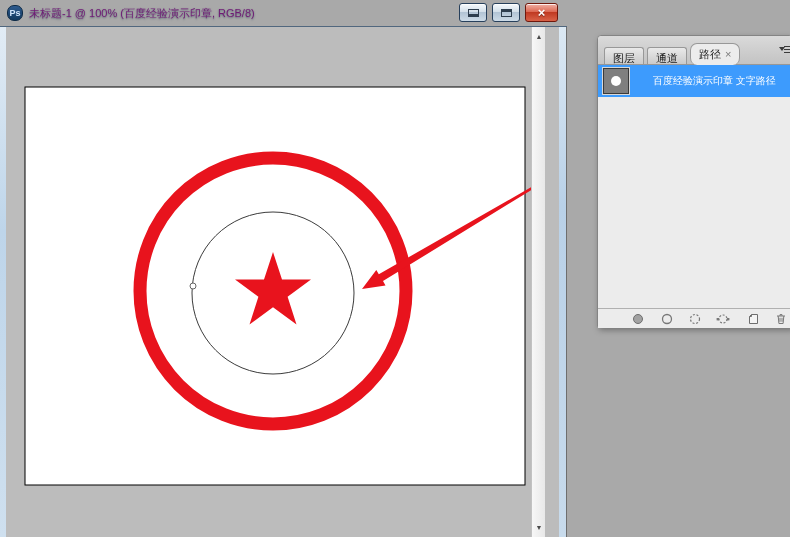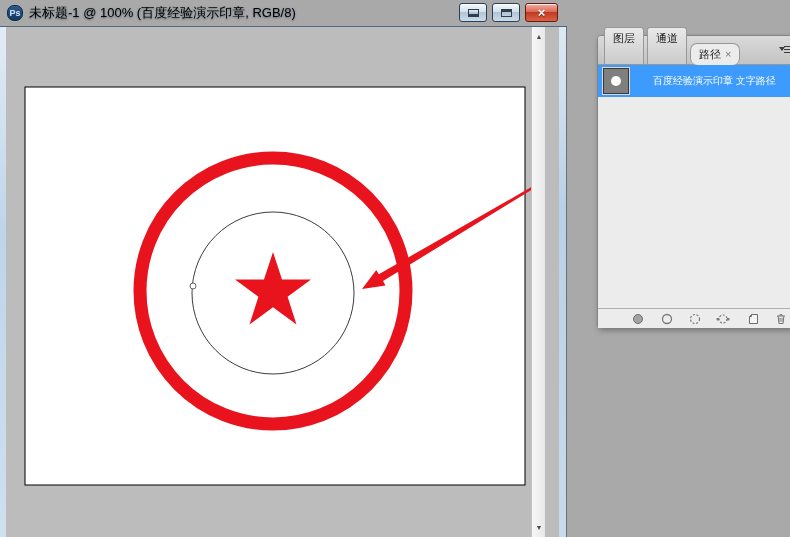--- a/index.html
+++ b/index.html
@@ -12,21 +12,21 @@
     position:absolute; left:0; top:0; width:100%; height:27px;
     background:linear-gradient(90deg,#66809f 0%,#7ب 0%,#6b88ad 0%,#8aa6c8 22%,#a9c4e2 45%,#b6d0ea 72%,#abc7e3 100%);
     border-bottom:1px solid #51677e;
     display:flex; align-items:center;
   }
   .doc-icon {
     width:16px; height:16px; margin:0 6px 0 7px; border-radius:7px;
     background:linear-gradient(180deg,#2d5a8e,#12395f); border:1px solid #0e2b47;
     color:#cfe4fa; font-size:9px; font-weight:bold; line-height:14px; text-align:center;
   }
-  .title-text { color:#000000; font-size:13px; text-shadow:0 1px 2px rgba(20,40,70,.55); white-space:nowrap; }
+  .title-text { color:#701a75; font-size:11px; text-shadow:0 1px 2px rgba(20,40,70,.55); white-space:nowrap; }
   .win-buttons { position:absolute; right:9px; top:3px; display:flex; gap:5px; }
   .win-btn {
     width:28px; height:19px; border-radius:3px; border:1px solid #27405c;
     background:linear-gradient(180deg,#f5f9fc 0%,#d4e0ea 45%,#b2c4d5 50%,#cddbe7 100%);
     display:flex; align-items:center; justify-content:center; cursor:pointer;
     box-shadow:inset 0 1px 0 rgba(255,255,255,.8);
   }
   .win-btn.close {
     width:33px;
     background:linear-gradient(180deg,#f0b0a5 0%,#dd6a54 45%,#c03a22 50%,#d96248 100%);
@@ -52,21 +52,21 @@
   .scroll-btn.up { top:2px; } .scroll-btn.down { bottom:2px; }
 
   
   .panel { position:absolute; left:597px; top:35px; width:196px; height:292px;
     background:#ececec; border:1px solid #848484; border-radius:4px 4px 0 0;
     box-shadow:2px 3px 6px rgba(0,0,0,.35); }
   .panel-header { position:absolute; left:0; top:0; width:100%; height:29px;
     background:linear-gradient(180deg,#dadada,#c3c3c3); border-bottom:1px solid #979797;
     border-radius:4px 4px 0 0; display:flex; align-items:flex-end; padding-left:6px; gap:3px; }
   .tab {
-    height:37px; padding:0 8px; font-size:11px; color:#1c1c1c; line-height:20px;
+    height:17px; padding:0 8px; font-size:11px; color:#1c1c1c; line-height:20px;
     background:linear-gradient(180deg,#e9e9e9,#cbcbcb); border:1px solid #989898; border-bottom:none;
     border-radius:3px 3px 0 0; cursor:pointer; white-space:nowrap;
   }
   .tab.active { background:#ececec; height:22px; margin-bottom:-1px;border-radius:7px; }
   .tab .tab-close { color:#7a7a7a; font-size:11px; margin-left:4px; cursor:pointer; }
   .panel-menu { position:absolute; left:181px; top:8px; width:14px; height:11px; cursor:pointer; }
   .panel-menu i { display:block; height:1px; background:#3a3a3a; margin:2px 0 0 5px; width:8px; }
   .panel-menu b { position:absolute; left:0; top:3px; width:0; height:0;
     border-left:3px solid transparent; border-right:3px solid transparent; border-top:4px solid #3a3a3a; }
 

